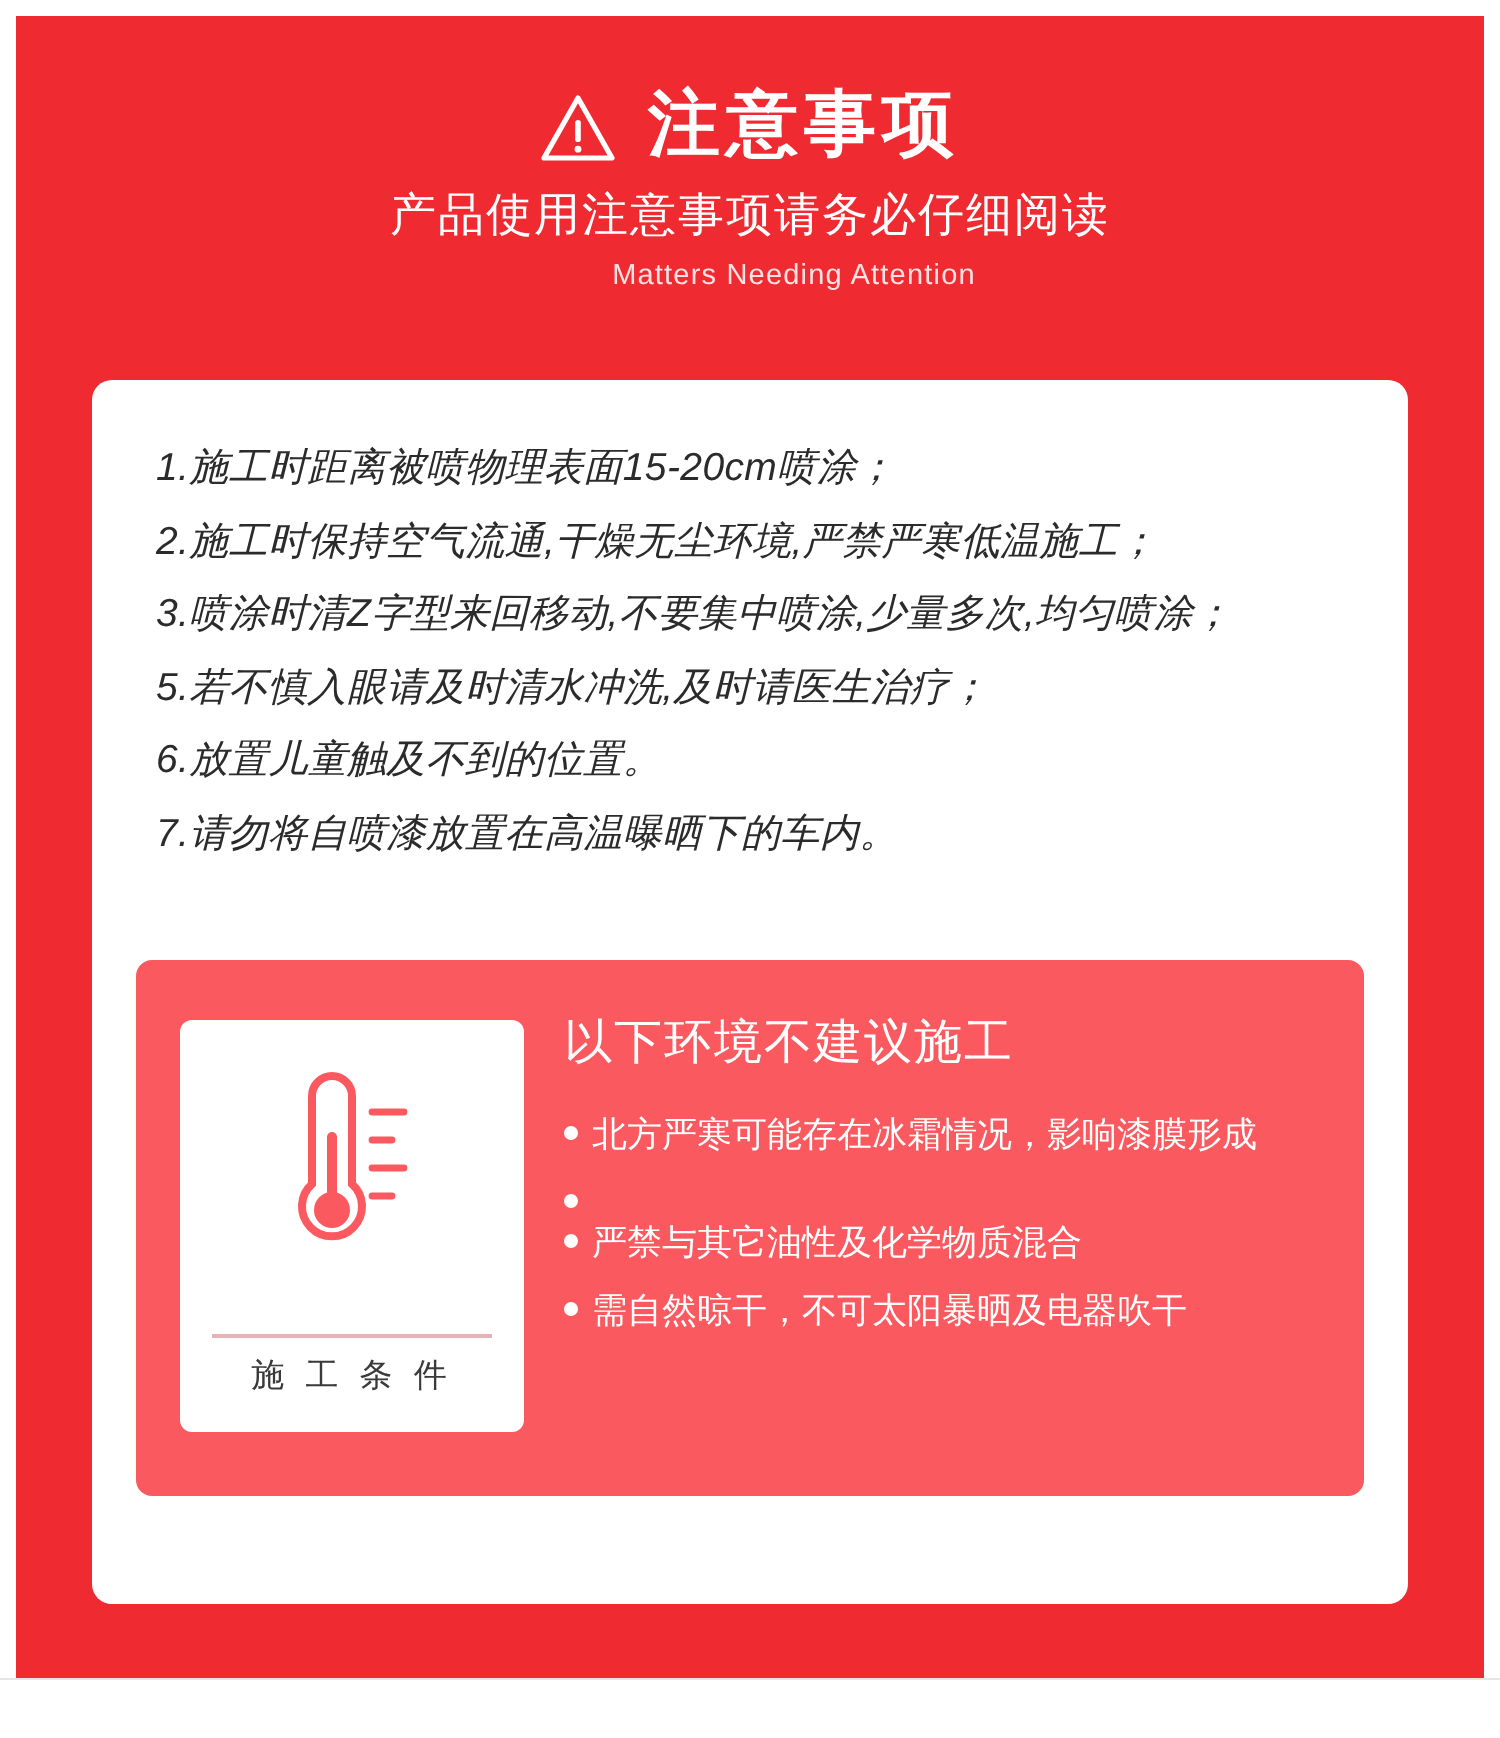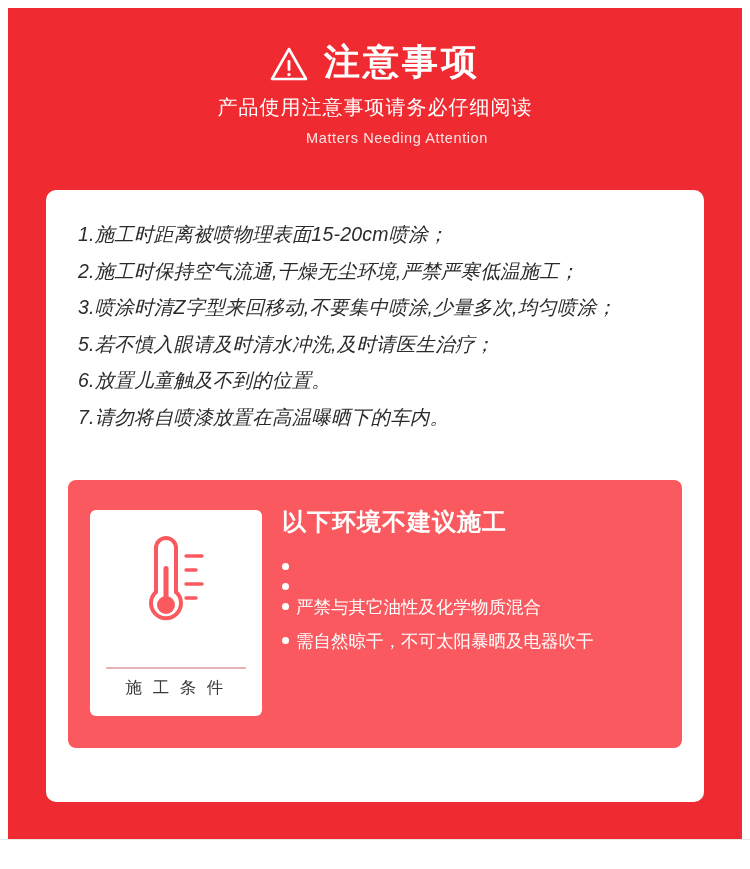--- a/index.html
+++ b/index.html
@@ -52,21 +52,21 @@
     top: 2px;
   }
   .main-title {
     font-size: 36px;
     font-weight: bold;
     letter-spacing: 3px;
     line-height: 40px;
   }
   .sub-title {
     margin-top: 12px;
-    font-size: 20px;
+    font-size: 23px;
     letter-spacing: 1px;
     line-height: 26px;
   }
   .sub-title-en {
     margin-top: 8px;
     font-size: 14.5px;
     letter-spacing: 0.6px;
     color: #ffe3e4;
     line-height: 20px;
     margin-left: 44px;
@@ -154,21 +154,21 @@
     letter-spacing: 3px;
   }
   .pink-right {
     position: absolute;
     left: 214px;
     top: 26px;
     width: 390px;
   }
   .pink-heading {
     font-size: 24px;
-    font-weight: bold;
+    font-weight: normal;
     color: #ffffff;
     letter-spacing: 1px;
     line-height: 32px;
     margin-bottom: 12px;
   }
   .bullet-line {
     display: flex;
     align-items: flex-start;
     font-size: 17.5px;
     color: #ffffff;
@@ -248,20 +248,21 @@
           </span>
           <div class="temp-underline"></div>
           <div class="cond-label">施 工 条 件</div>
         </div>
 
         <div class="pink-right">
           <div class="pink-heading">以下环境不建议施工</div>
 
           <div class="bullet-line">
             <span class="bullet-dot"></span>
+            <span>北方严寒可能存在冰霜情况，影响漆膜形成</span>
           </div>
           <div class="bullet-line">
             <span class="bullet-dot"></span>
           </div>
           <div class="bullet-line">
             <span class="bullet-dot"></span>
             <span>严禁与其它油性及化学物质混合</span>
           </div>
           <div class="bullet-line">
             <span class="bullet-dot"></span>

